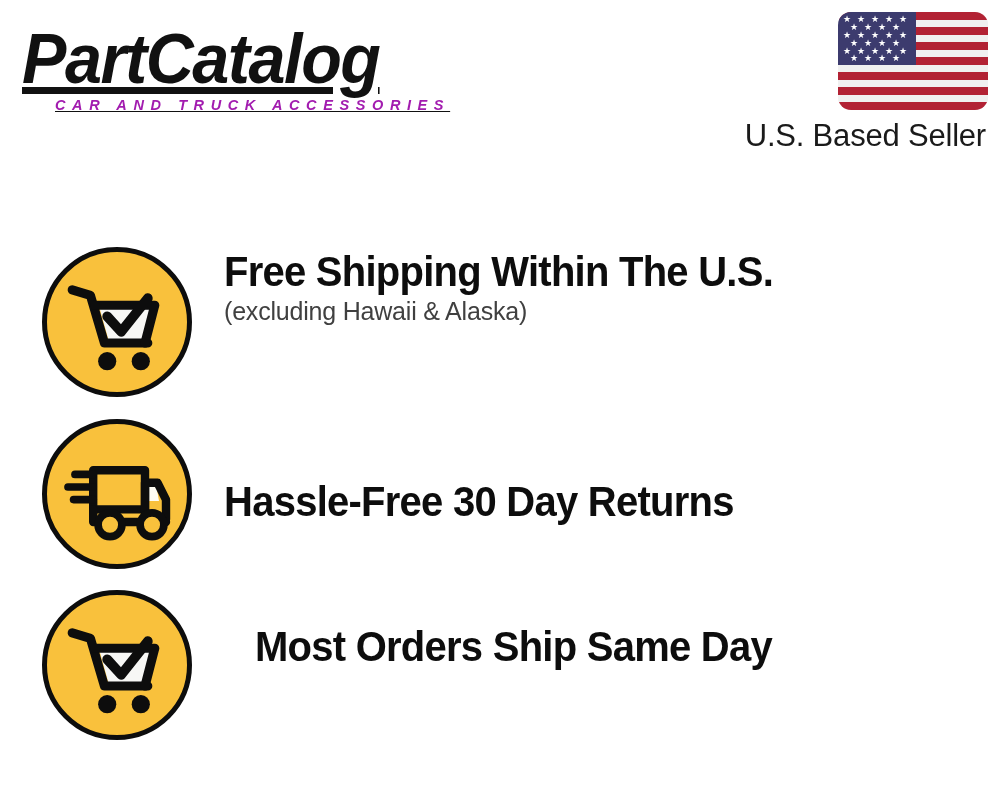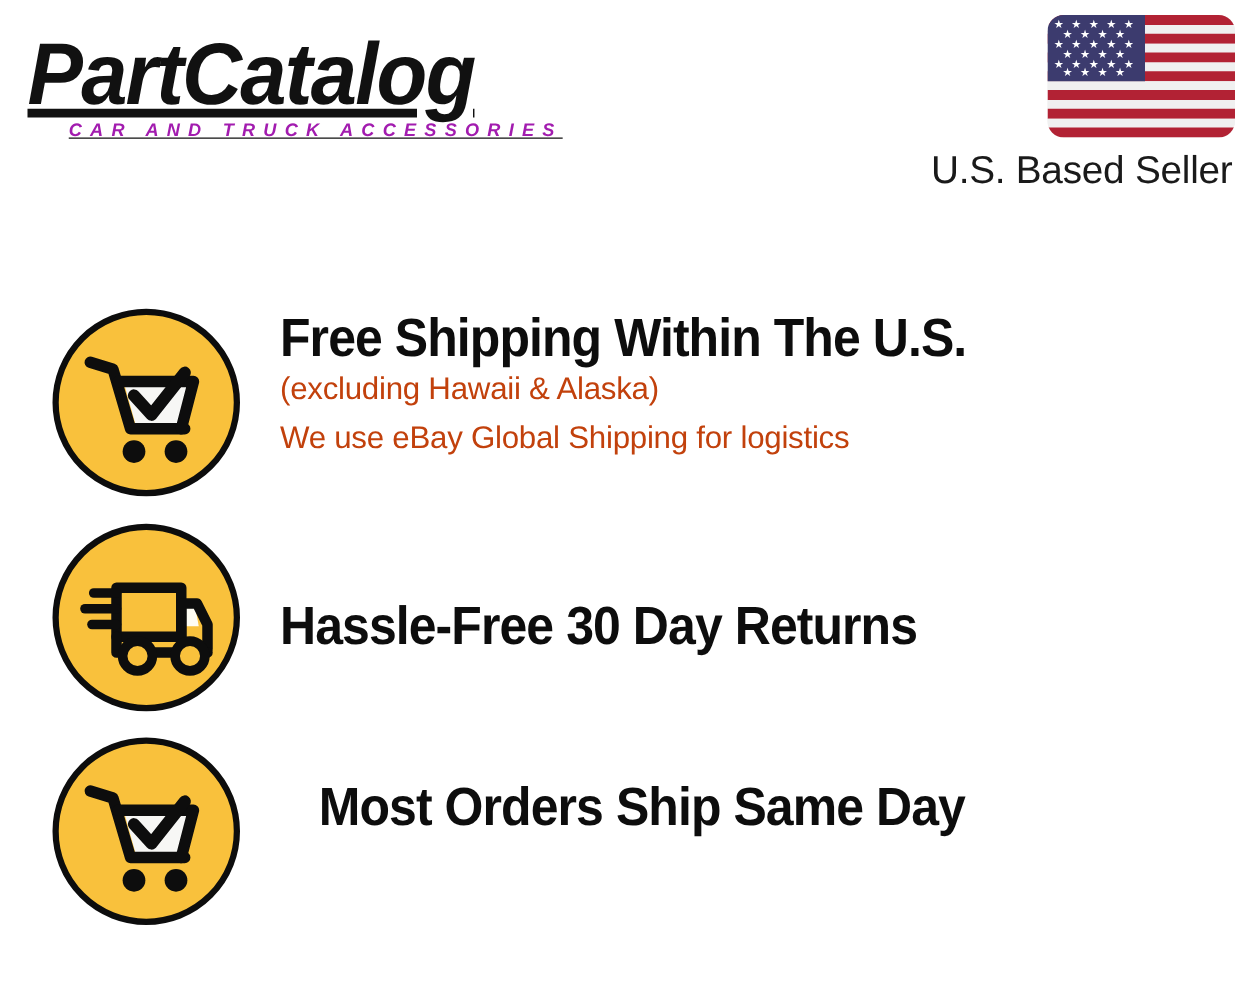--- a/index.html
+++ b/index.html
@@ -143,21 +143,21 @@
     letter-spacing: -0.8px;
     color: #0d0d0d;
     transform: scaleX(0.93);
     transform-origin: left top;
     white-space: nowrap;
   }
   .feature-sub {
     font-size: 25px;
     line-height: 33px;
     font-weight: normal;
-    color: #c2410c;
+    color: #404040;
     letter-spacing: -0.2px;
     white-space: nowrap;
   }
   .feature-sub.bold {
     font-weight: bold;
     font-size: 23px;
     line-height: 32px;
   }
   .row-spacer-sm { height: 6px; }
 
@@ -231,21 +231,20 @@
       <path d="M34 38 L77 38 L70 65" fill="none" stroke="#0d0d0d" stroke-width="6.5" stroke-linecap="round" stroke-linejoin="round"></path>
       <path d="M43 46 L53 57 L72 33" fill="none" stroke="#0d0d0d" stroke-width="7" stroke-linecap="round" stroke-linejoin="round"></path>
       <circle cx="43" cy="78" r="6.5" fill="#0d0d0d"></circle>
       <circle cx="67" cy="78" r="6.5" fill="#0d0d0d"></circle>
     </svg>
   </div>
   <div class="feature-text">
     <div class="feature-heading">Free Shipping Within The U.S.</div>
     <div class="feature-sub">(excluding Hawaii &amp; Alaska)</div>
     <div class="row-spacer-sm"></div>
-    <div class="feature-sub">We use eBay Global Shipping for logistics</div>
   </div>
 </div>
 
 <div class="feature-row" id="feature-row-1">
   <div class="feature-icon">
     <svg viewBox="0 0 100 100">
       <polygon points="70,44 78,44 80,55 70,55" fill="#FFFDF3"></polygon>
       <rect x="33" y="33" width="37" height="28" fill="none" stroke="#0d0d0d" stroke-width="6" stroke-linejoin="round"></rect>
       <path d="M70 42 L79 42 L85 54 L85 68 L70 68 Z" fill="none" stroke="#0d0d0d" stroke-width="6" stroke-linecap="round" stroke-linejoin="round"></path>
       <path d="M33 61 L33 70 L85 70" fill="none" stroke="#0d0d0d" stroke-width="6" stroke-linecap="round" stroke-linejoin="round"></path>

